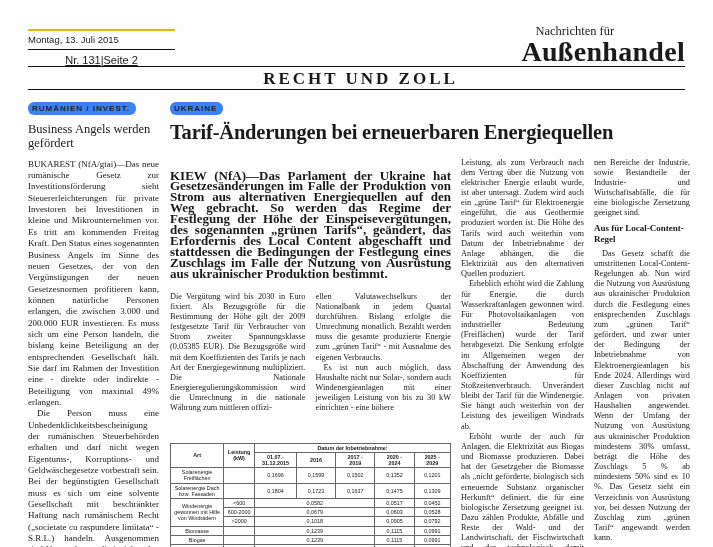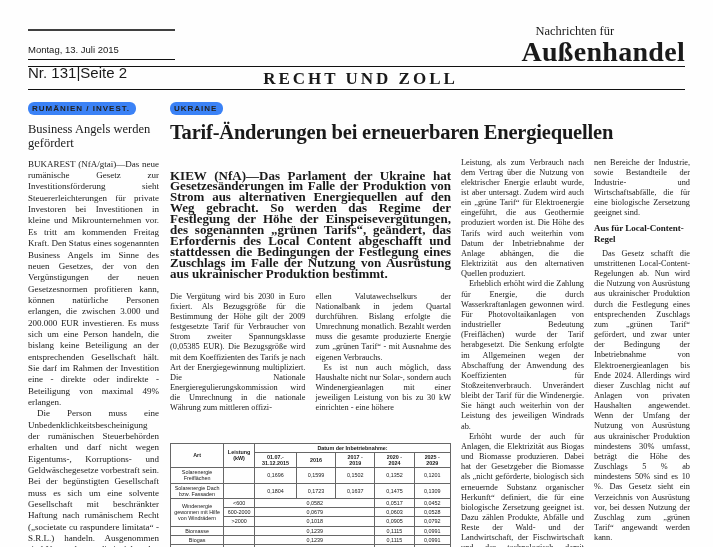--- a/index.html
+++ b/index.html
@@ -1,21 +1,21 @@
 <!DOCTYPE html>
 <html><head>
 <meta charset="utf-8">
 <style>
   html,body{margin:0;padding:0;background:#e8e8e8;}
   .page{position:relative;width:713px;height:547px;background:#fefefe;overflow:hidden;
         font-family:"Liberation Serif",serif;color:#1a1a1a;margin:0 auto;}
   
   .meta{position:absolute;left:28px;top:29px;width:147px;font-family:"Liberation Sans",sans-serif;}
-  .meta-date{border-top:2px solid #404040;border-bottom:1px solid #111;padding:13px 0 4px;font-size:9.5px;}
-  .meta-nr{display:flex;justify-content:flex-start;padding-top:4px;font-size:15px;}
+  .meta-date{border-top:2px solid #eab308;border-bottom:1px solid #111;padding:3px 0 4px;font-size:9.5px;}
+  .meta-nr{display:flex;justify-content:center;padding-top:4px;font-size:11px;text-decoration:underline;}
   .masthead{position:absolute;right:28px;top:25px;text-align:left;line-height:1;}
   .masthead-top{font-size:12.5px;margin-left:14px;}
   .masthead-main{font-size:28px;font-weight:bold;letter-spacing:0.3px;text-align:right;}
   .hrule{position:absolute;left:28px;right:28px;border-top:1.5px solid #111;}
   .rule-a{top:66px;}
   .rule-b{top:89px;}
   .section-title{position:absolute;left:8px;right:0;top:69px;text-align:center;
                  font-size:17px;font-weight:bold;letter-spacing:3px;}
   
   .content{position:absolute;left:28px;right:28px;top:97px;bottom:2px;display:flex;gap:11px;}

